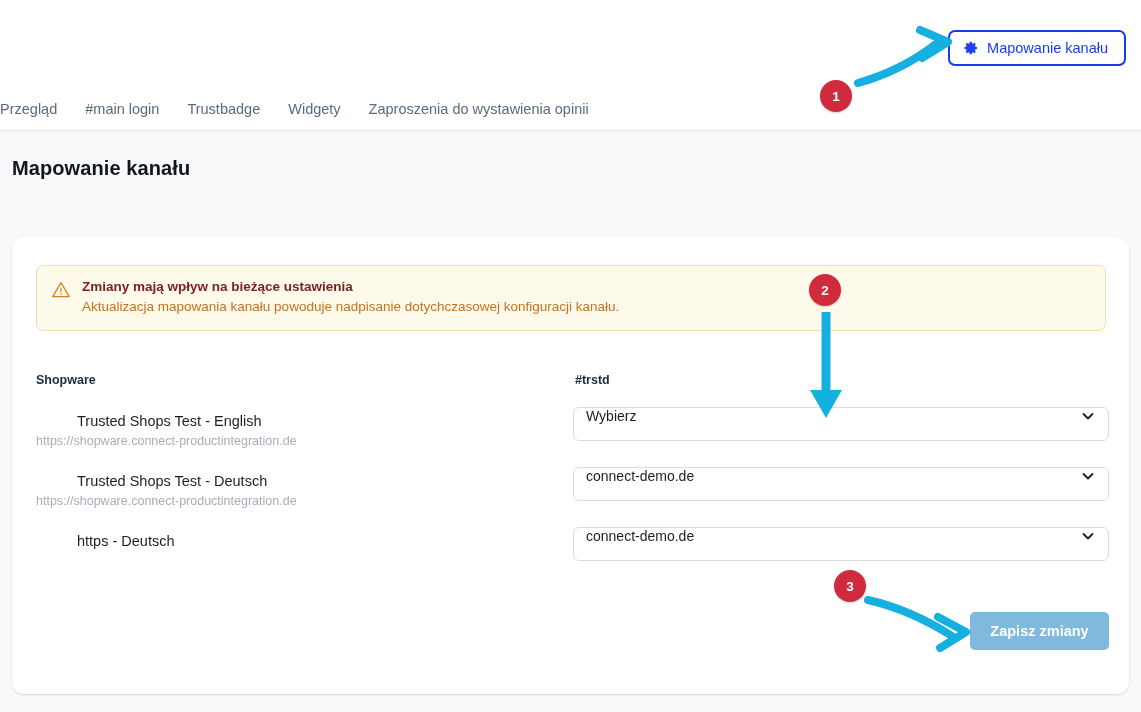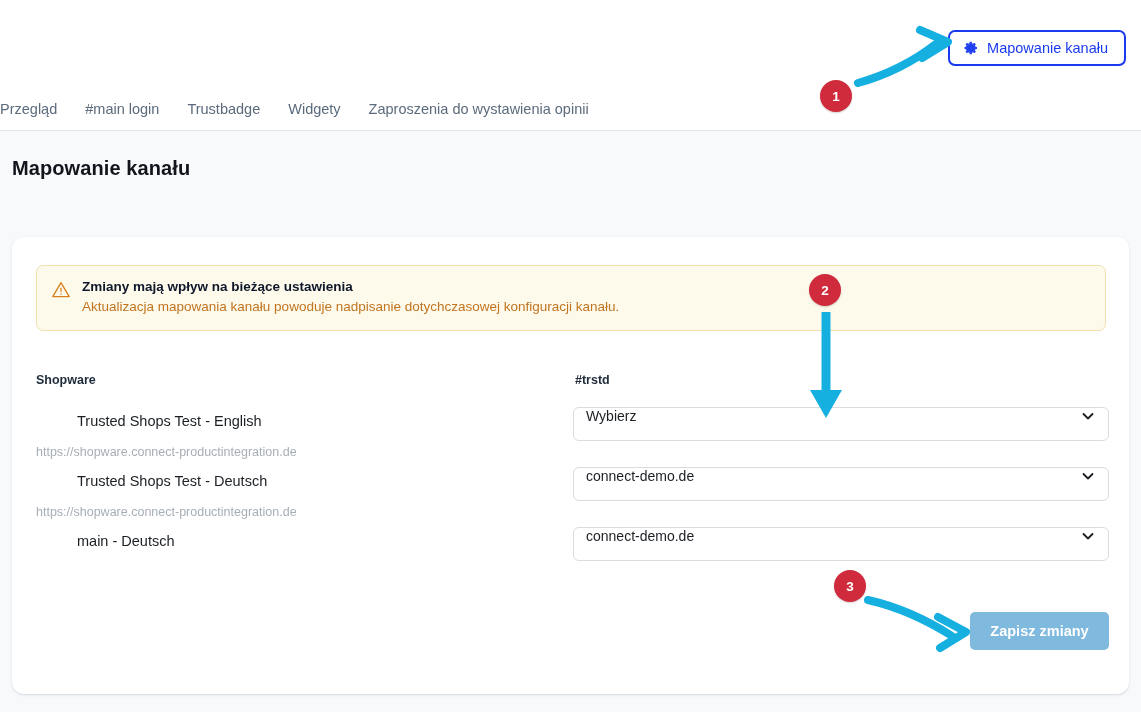--- a/index.html
+++ b/index.html
@@ -97,21 +97,21 @@
     height: 66px;
     background: #fdfaec;
     border: 1px solid #f0e0b0;
     border-radius: 7px;
     display: flex;
     padding: 11px 14px;
     gap: 11px;
   }
   .warn-icon { width: 20px; height: 20px; flex: 0 0 20px; margin-top: 3px; }
   .warn-title {
-    color: #0f172a;
+    color: #7f1d1d;
     font-size: 13.5px;
     font-weight: bold;
     line-height: 19px;
   }
   .warn-text {
     color: #c2741f;
     font-size: 13.5px;
     line-height: 21px;
   }
 
@@ -138,21 +138,21 @@
   .row-name {
     position: absolute;
     left: 24px; top: 6px;
     font-size: 14.5px;
     color: #1b1f24;
     white-space: nowrap;
     margin-left: 41px;
   }
   .row-url {
     position: absolute;
-    left: 24px; top: 38px;
+    left: 24px; top: 27px;
     font-size: 12.5px;
     color: #a7aeb6;
     white-space: nowrap;
   }
   .select {
     position: absolute;
     left: 561px; top: 0px;
     width: 536px;
     height: 34px;
     border: 1px solid #d9dde2;
@@ -284,21 +284,21 @@
             <span class="val">connect-demo.de</span>
             <span class="chev">
               <svg viewBox="0 0 16 16" width="16" height="16" aria-hidden="true">
                 <path d="M3.5 6 8 10.5 12.5 6" fill="none" stroke="#1b1f24" stroke-width="1.8" stroke-linecap="round" stroke-linejoin="round"></path>
               </svg>
             </span>
           </div>
         </div>
 
         <div class="row">
-          <div class="row-name">main - Deutsch</div>
+          <div class="row-name">https - Deutsch</div>
           <div class="select">
             <span class="val">connect-demo.de</span>
             <span class="chev">
               <svg viewBox="0 0 16 16" width="16" height="16" aria-hidden="true">
                 <path d="M3.5 6 8 10.5 12.5 6" fill="none" stroke="#1b1f24" stroke-width="1.8" stroke-linecap="round" stroke-linejoin="round"></path>
               </svg>
             </span>
           </div>
         </div>
 

